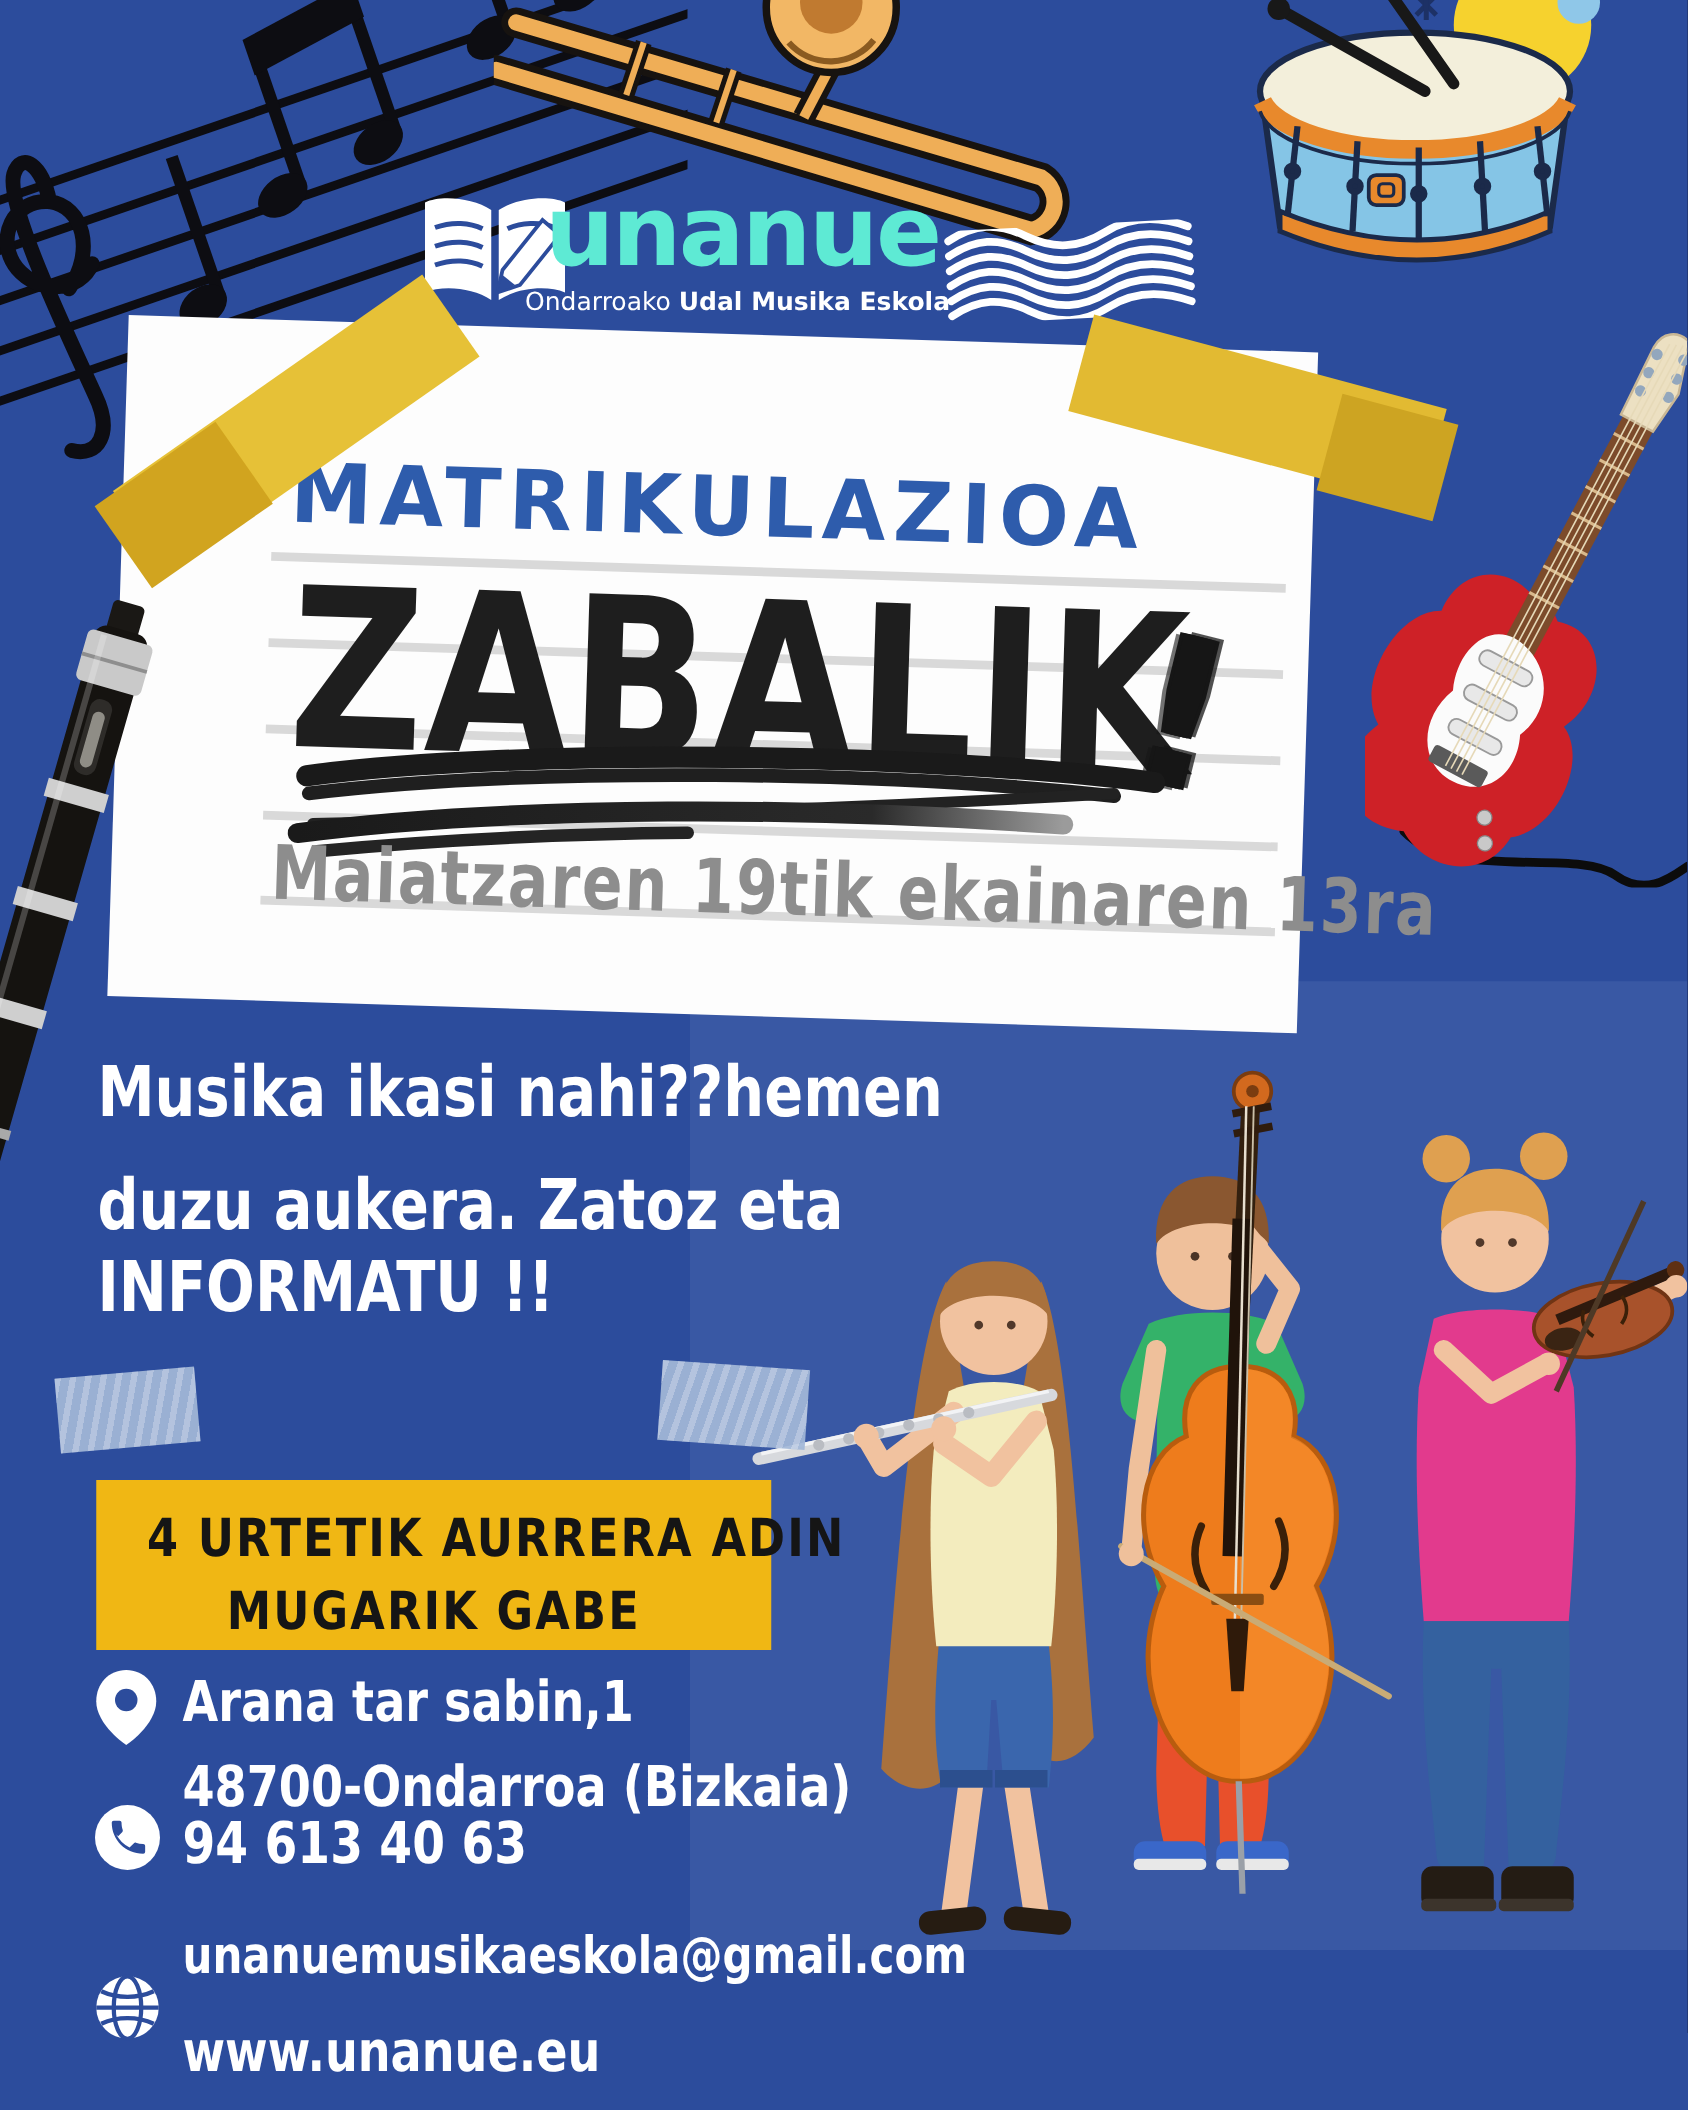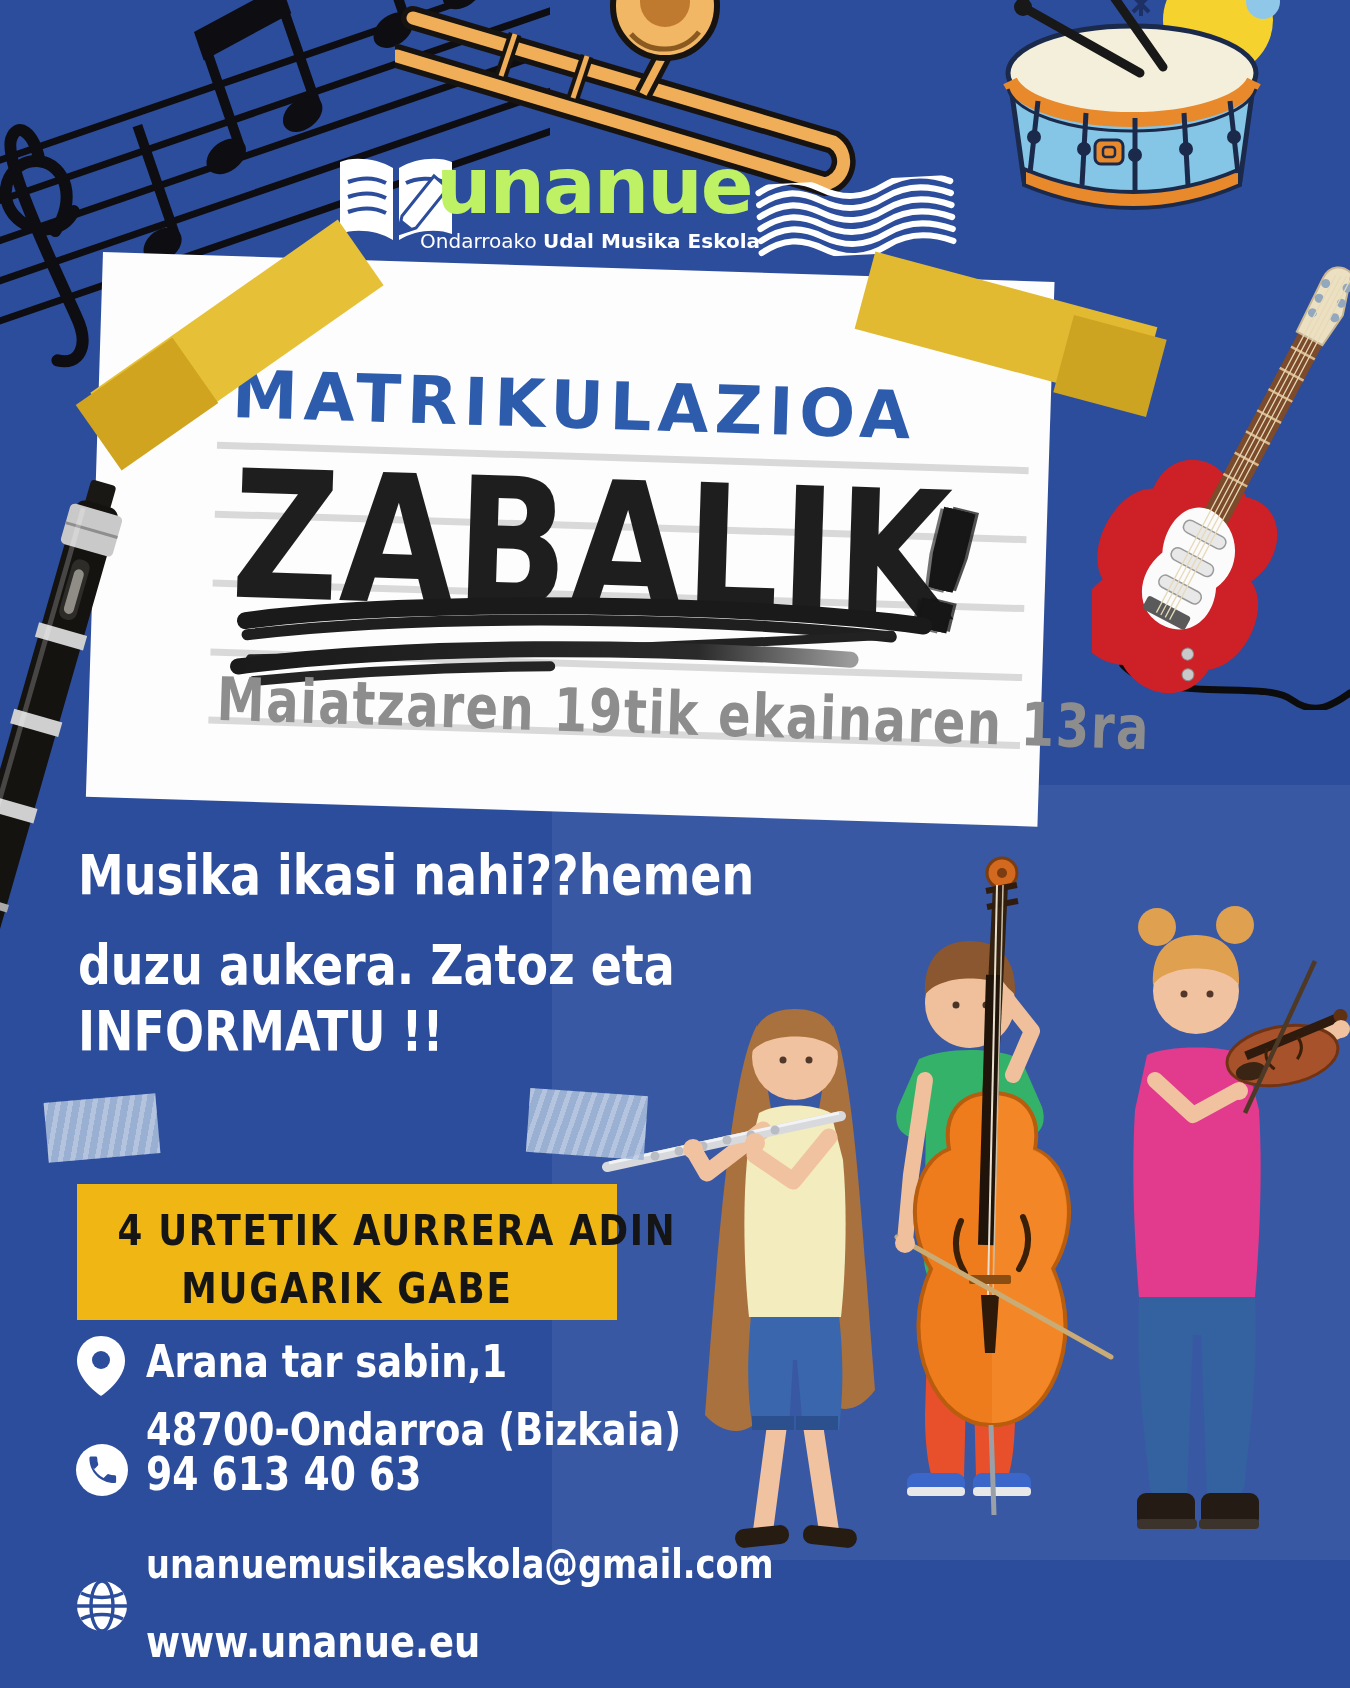--- a/index.html
+++ b/index.html
@@ -117,21 +117,21 @@
     <path d="M63,14 C78,4 104,2 116,8 L116,80 C102,74 78,76 63,86 Z" fill="#ffffff"></path>
     <g stroke="#2c4c9c" stroke-width="4" fill="none">
       <path d="M12,28 C26,23 40,24 50,29"></path>
       <path d="M12,43 C26,38 40,39 50,44"></path>
       <path d="M12,58 C26,53 40,54 50,59"></path>
       <path d="M70,29 C80,24 96,23 108,28"></path>
     </g>
     <polygon points="66,62 98,22 112,34 80,74 62,80" fill="#ffffff" stroke="#2c4c9c" stroke-width="3"></polygon>
     <polygon points="62,80 66,66 76,74" fill="#2c4c9c"></polygon>
   </svg>
-  <div class="tx" style="left:436px;top:146px;font-size:78px;letter-spacing:-2px;color:#bef264;">unanue</div>
+  <div class="tx" style="left:436px;top:146px;font-size:78px;letter-spacing:-2px;color:#5eead4;">unanue</div>
   <div class="abs" style="left:420px;top:229px;width:340px;text-align:right;font-size:20px;color:#fff;white-space:nowrap;">
     <span style="font-weight:400;">Ondarroako </span><span style="font-weight:bold;">Udal Musika Eskola</span>
   </div>
   <svg class="abs" style="left:756px;top:180px;transform:rotate(-3deg);" width="200" height="75" viewBox="0 0 200 75">
     <g fill="none" stroke="#ffffff" stroke-width="6.2" stroke-linecap="round">
       <path d="M4,8  C26,-5 44,-5 66,7  C88,19 108,19 130,7  C150,-4 172,-4 196,6"></path>
       <path d="M4,20 C26,7  44,7  66,19 C88,31 108,31 130,19 C150,8  172,8  196,18"></path>
       <path d="M4,32 C26,19 44,19 66,31 C88,43 108,43 130,31 C150,20 172,20 196,30"></path>
       <path d="M4,44 C26,31 44,31 66,43 C88,55 108,55 130,43 C150,32 172,32 196,42"></path>
       <path d="M4,56 C26,43 44,43 66,55 C88,67 108,67 130,55 C150,44 172,44 196,54"></path>

